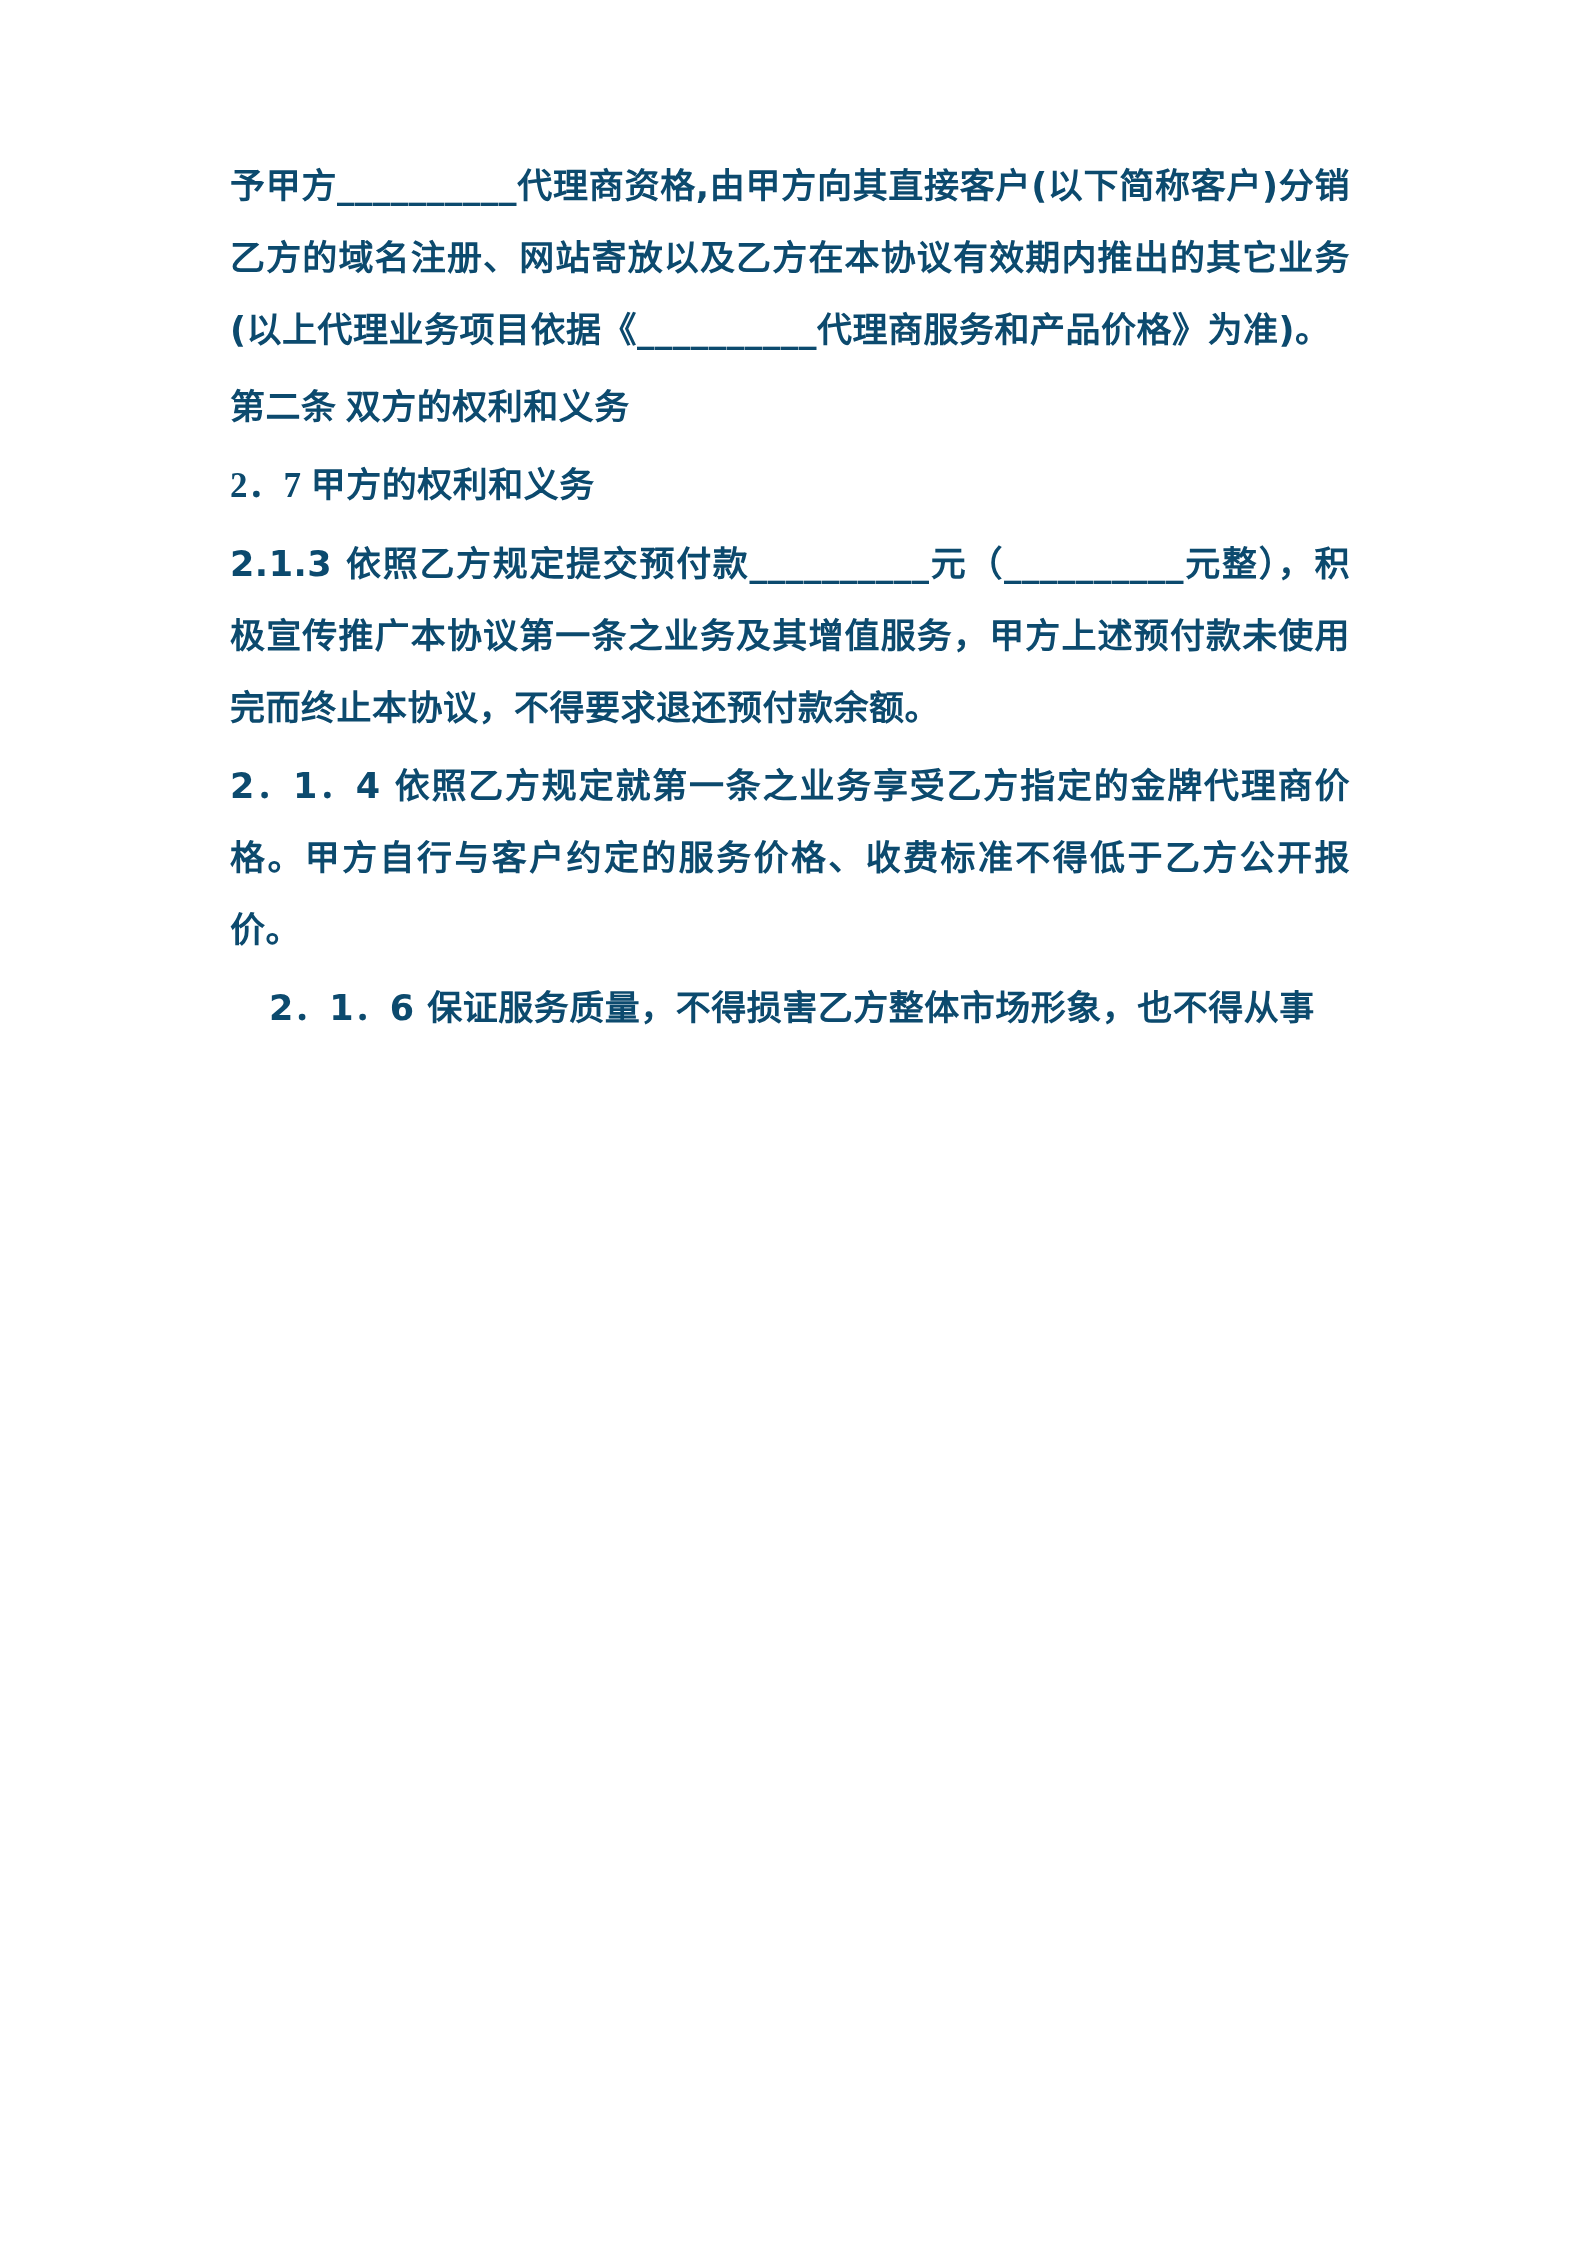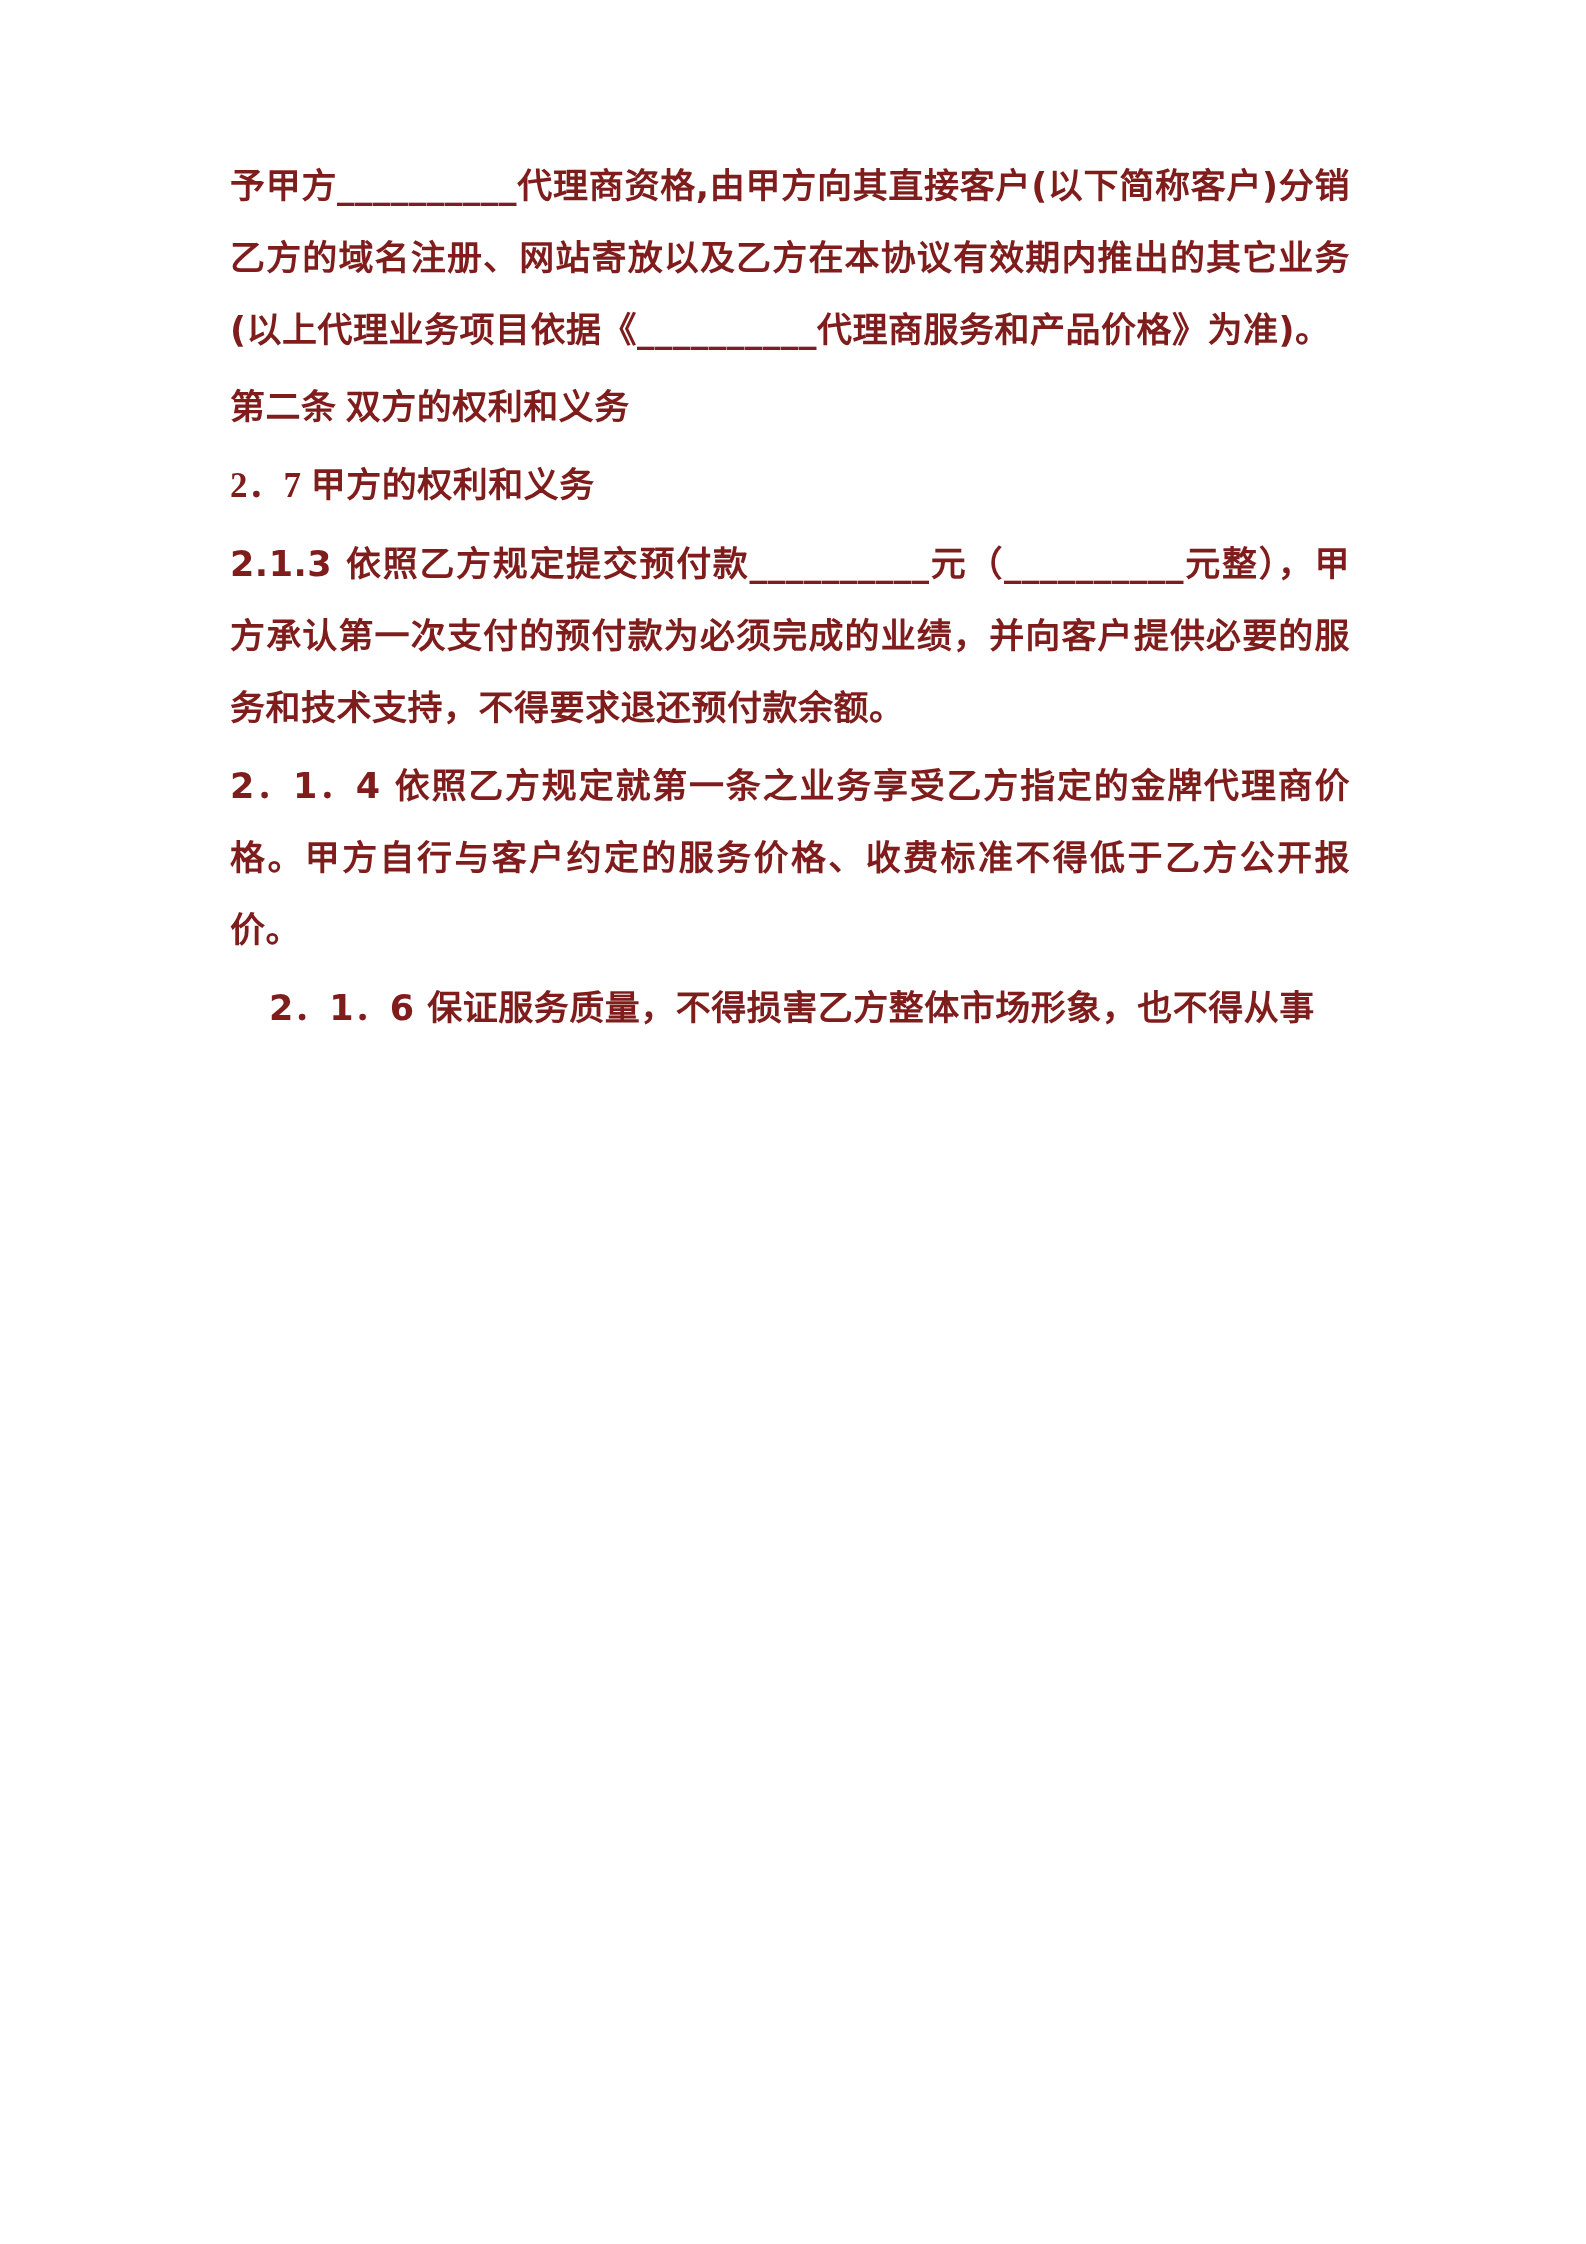--- a/index.html
+++ b/index.html
@@ -25,21 +25,21 @@
     width: 1120px;
   }
   .para {
     font-size: 35px;
     line-height: 72px;
     letter-spacing: 0.5px;
     margin: 0 0 6px 0;
     text-align: justify;
     text-justify: inter-ideograph;
     font-weight: 600;
-    color: #7f1d1d;
+    color: #0c4a6e;
     white-space: pre-wrap;
     word-break: break-all;
   }
   .para.tight {
     margin-bottom: 0;
     margin-left: 39px;
   }
   .para.heading {
     font-weight: 700;
     font-family: Liberation Serif, serif;
@@ -52,21 +52,21 @@
   <div class="doc-body">
 
     <p class="para">予甲方__________代理商资格,由甲方向其直接客户(以下简称客户)分销乙方的域名注册、网站寄放以及乙方在本协议有效期内推出的其它业务(以上代理业务项目依据《__________代理商服务和产品价格》为准)。</p>
 
     <p class="para heading">第二条 双方的权利和义务</p>
 
     <p class="para heading">2．7 甲方的权利和义务</p>
 
 
 
-    <p class="para">2.1.3 依照乙方规定提交预付款__________元（__________元整），甲方承认第一次支付的预付款为必须完成的业绩，并向客户提供必要的服务和技术支持，不得要求退还预付款余额。</p>
+    <p class="para">2.1.3 依照乙方规定提交预付款__________元（__________元整），积极宣传推广本协议第一条之业务及其增值服务，甲方上述预付款未使用完而终止本协议，不得要求退还预付款余额。</p>
 
     <p class="para">2．1．4 依照乙方规定就第一条之业务享受乙方指定的金牌代理商价格。甲方自行与客户约定的服务价格、收费标准不得低于乙方公开报价。</p>
 
 
     <p class="para tight">2．1．6 保证服务质量，不得损害乙方整体市场形象，也不得从事</p>
 
   </div>
 </div>
 
 </body></html>

